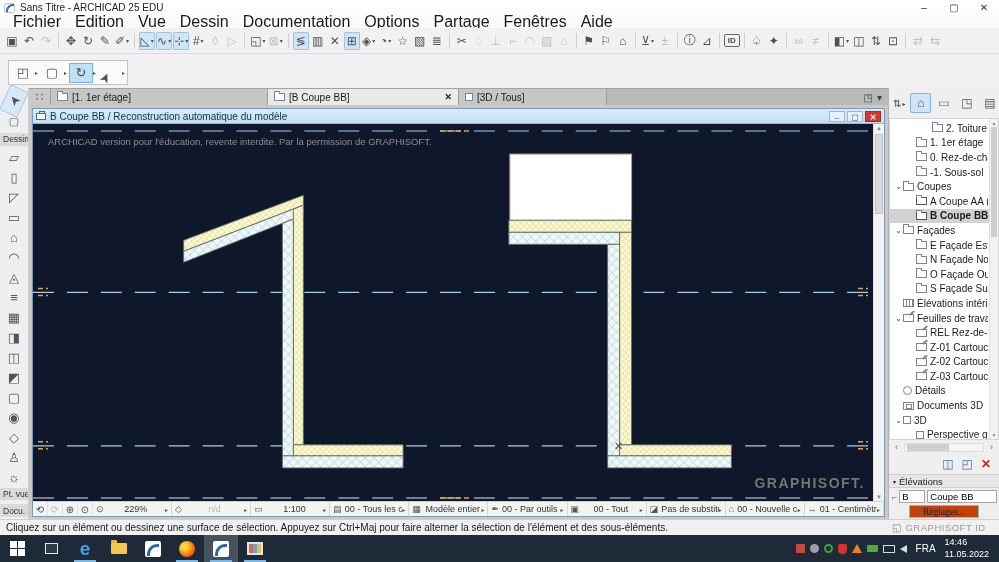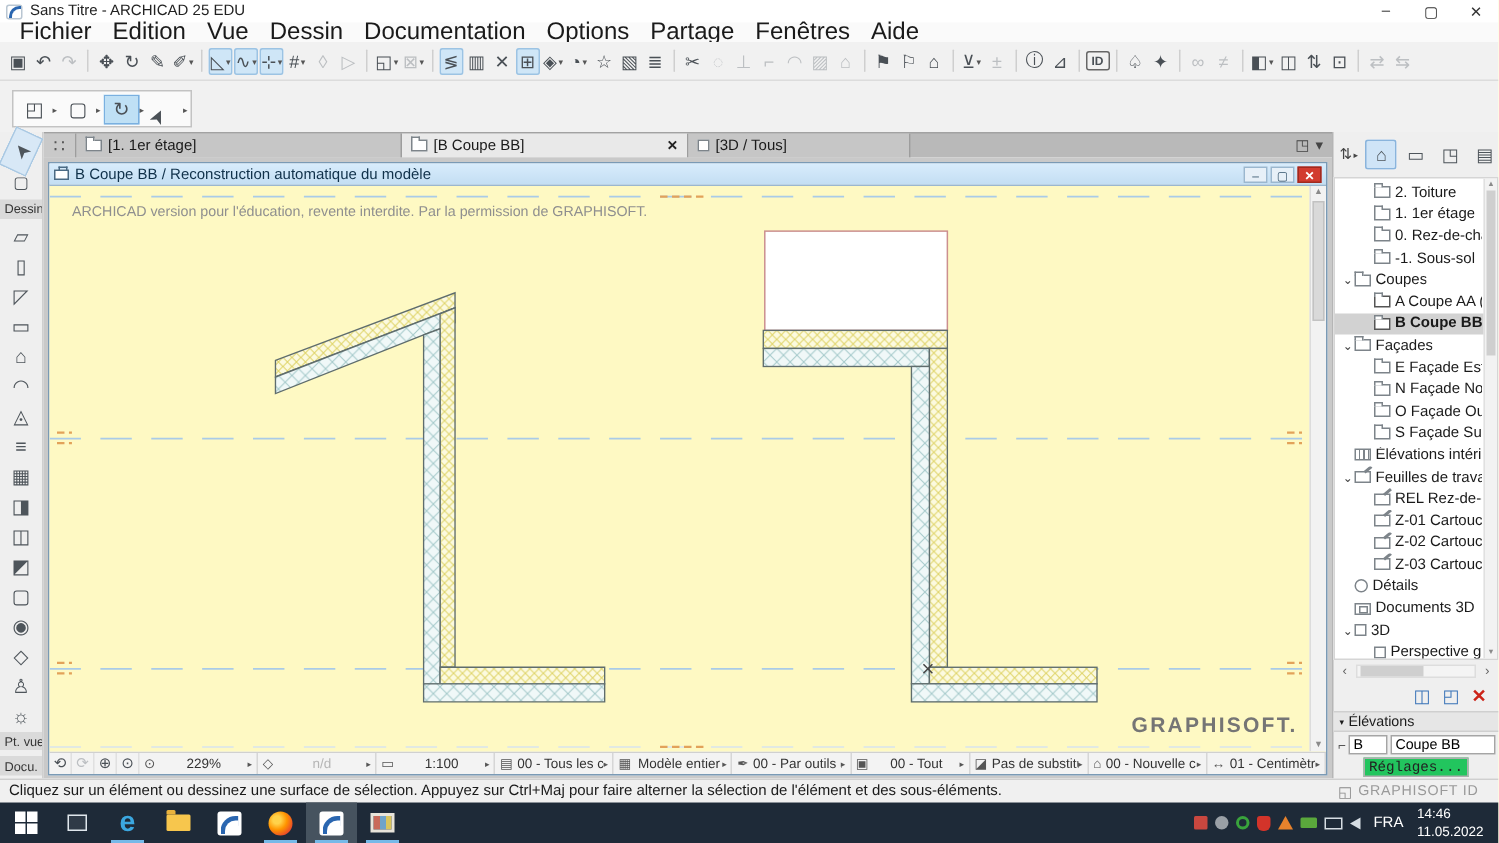--- a/index.html
+++ b/index.html
@@ -56,21 +56,21 @@
   
   #mdi{left:29px;top:105px;width:859px;height:414px;background:#c9c9c9}
   #childwin{position:absolute;left:3px;top:3px;width:853px;height:409px;border:1px solid #7a9ab5;background:#fff;display:flex;flex-direction:column}
   #cw-title{height:15px;background:linear-gradient(#d8ecfc,#c3def3);border-bottom:1px solid #9ab7cf;display:flex;align-items:center;padding:0 3px;flex:none}
   .cwico{width:10px;height:7px;border:1px solid #4a6a84;background:#fff;position:relative;margin-right:4px}
   .cwico::before{content:"";position:absolute;left:2px;top:-3px;width:4px;height:2px;border:1px solid #4a6a84;border-bottom:0}
   #cw-title .t{font-size:10px;color:#10314a}
   #cw-btns{margin-left:auto;display:flex;gap:2px}
   #cw-btns span{width:16px;height:11px;font-size:8px;line-height:11px;text-align:center;background:#e7f0f8;border:1px solid #9ab7cf;color:#33536b}
   #cw-btns span.red{background:#d23b2f;border-color:#a02a20;color:#fff;font-weight:bold}
-  #cw-body{flex:1;position:relative;background:#fef9c3;overflow:hidden}
+  #cw-body{flex:1;position:relative;background:#0f172a;overflow:hidden}
   #canvas{position:absolute;left:0;top:0;right:11px;bottom:0}
   .edu{position:absolute;left:15px;top:12px;font-size:9.5px;color:#8f8f8f;white-space:nowrap}
   .wm{position:absolute;right:8px;bottom:10px;font-size:14px;font-weight:bold;letter-spacing:1.5px;color:#757575}
   #cw-vscroll{position:absolute;right:0;top:0;bottom:0;width:11px;background:#f2f2f2;border-left:1px solid #dcdcdc}
   #cw-vscroll .arr{position:absolute;left:0;width:10px;text-align:center;font-size:6px;color:#8a8a8a}
   #cw-vscroll .thumb{position:absolute;left:1px;top:10px;width:8px;height:80px;background:#d9d9d9;border:1px solid #c2c2c2}
   
   #cw-status{height:15px;background:#f3f3f3;border-top:1px solid #d0d0d0;display:flex;align-items:stretch;flex:none;font-size:9px;color:#333;overflow:hidden}
   .zbtn{width:15px;display:flex;align-items:center;justify-content:center;font-size:10px;color:#4a5056;border-right:1px solid #e0e0e0}
   .zbtn.gr{color:#bcbfc2}
@@ -111,21 +111,21 @@
   #panel-icons{height:20px;display:flex;align-items:center;justify-content:flex-end;gap:8px;padding-right:8px;flex:none}
   #panel-icons span{font-size:12px;color:#3b74b8}
   #panel-icons span.red{color:#cc2318;font-weight:bold}
   #props-head{height:14px;background:#e6e6e6;border-top:1px solid #cfcfcf;border-bottom:1px solid #cfcfcf;display:flex;align-items:center;font-size:9.5px;padding-left:4px;gap:3px;flex:none}
   #props-head .ar{font-size:6px}
   #props-row{height:17px;display:flex;align-items:center;gap:2px;padding:0 3px;flex:none}
   #props-row .secico{font-size:9px;color:#555}
   #props-row input{height:13px;border:1px solid #a5a5a5;font-size:9.5px;font-family:inherit;padding:0 2px;background:#fff}
   #prop-id{width:26px}
   #prop-name{width:70px}
-  #settings-btn{height:13px;margin:0 20px;flex:none;background:#22c55e;border:1px solid #adadad;font-size:9.5px;font-family:Liberation Mono, monospace;color:#222}
+  #settings-btn{height:13px;margin:0 20px;flex:none;background:#c2410c;border:1px solid #adadad;font-size:9.5px;font-family:Liberation Serif, serif;color:#222}
   
   #messagebar{left:0;top:519px;width:888px;height:16px;background:#f0f0f0;border-top:1px solid #cfcfcf;display:flex;align-items:center;padding-left:6px;font-size:10px;color:#1a1a1a;white-space:nowrap;overflow:hidden}
   #gsid{left:888px;top:519px;width:111px;height:16px;background:#f0f0f0;border-top:1px solid #cfcfcf;display:flex;align-items:center;gap:4px;padding-left:4px}
   #gsid .gico{font-size:10px;color:#8a8a8a}
   #gsid .glab{font-size:9.5px;color:#9a9a9a;letter-spacing:.5px}
   
   #taskbar{left:0;top:535px;width:999px;height:27px;background:#1e2a38;display:flex;align-items:center}
   .tkapp{width:34px;height:27px;display:flex;align-items:center;justify-content:center;position:relative;flex:none}
   .tkapp.active{background:#46535f}
   .tkapp.running::after{content:"";position:absolute;bottom:0;left:6px;right:6px;height:2px;background:#76b9e8}
@@ -504,21 +504,21 @@
 
     <span class="navtab active">⌂</span>
         <span class="navtab">▭</span>
         <span class="navtab">◳</span>
         <span class="navtab">▤</span>
       </div>
   </div>
   <div id="tree">
     <div>
 
-    <div class="trow" style="padding-left: 17px;">
+    <div class="trow" style="padding-left: 33px;">
           <span class="chev"></span>
           <span class="ti ti-story"></span>
           <span class="tlabel">2. Toiture</span>
         </div>
         <div class="trow" style="padding-left: 17px;">
           <span class="chev"></span>
           <span class="ti ti-story"></span>
           <span class="tlabel">1. 1er étage</span>
         </div>
         <div class="trow" style="padding-left: 17px;">

